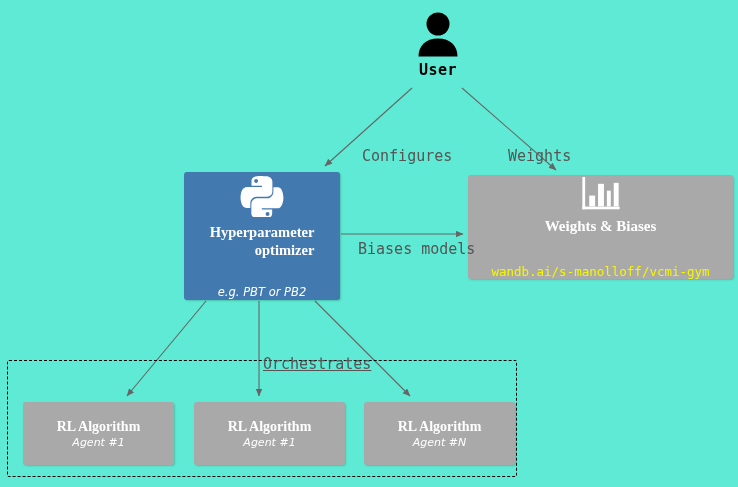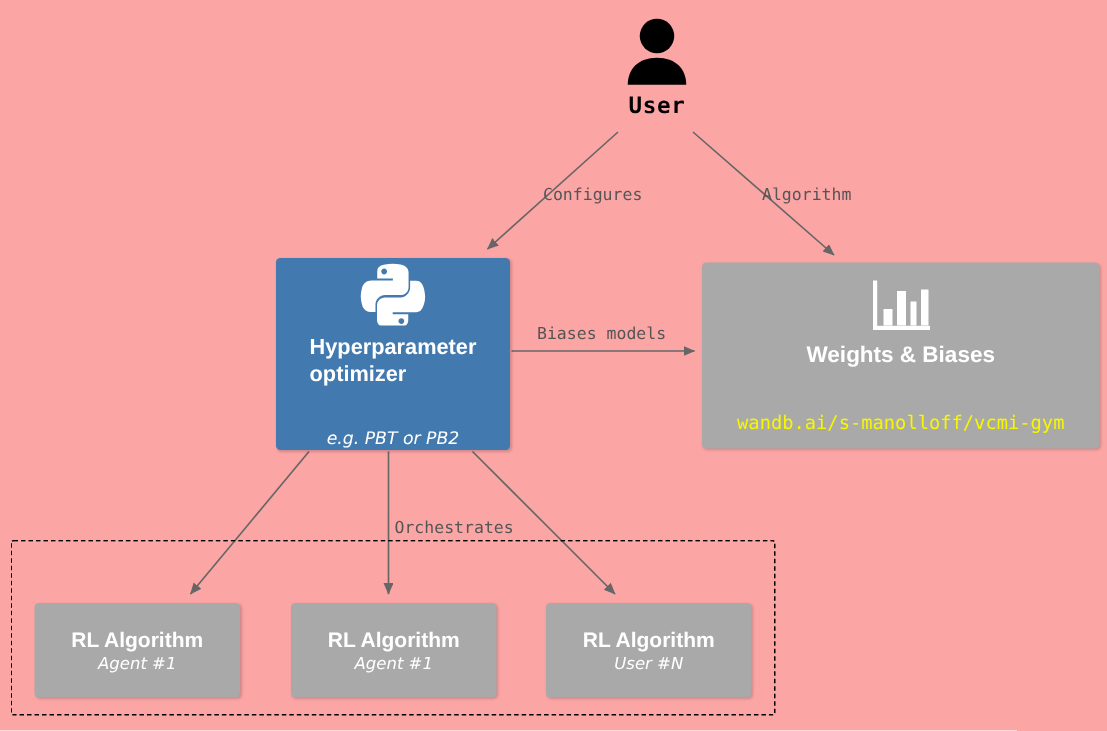--- a/index.html
+++ b/index.html
@@ -7,21 +7,21 @@
     padding: 0;
     background: #ffffff;
   }
   body {
     font-family: "DejaVu Sans Mono", "Liberation Mono", monospace;
   }
   #canvas {
     position: relative;
     width: 738px;
     height: 487px;
-    background: #fca5a5;
+    background: #5eead4;
     overflow: hidden;
   }
   #edges {
     position: absolute;
     left: 0;
     top: 0;
     width: 738px;
     height: 487px;
     pointer-events: none;
   }
@@ -54,24 +54,24 @@
     position: absolute;
     box-sizing: border-box;
     border-radius: 3px;
     display: flex;
     flex-direction: column;
     align-items: center;
     justify-content: center;
     box-shadow: 1px 1px 2px rgba(0,0,0,0.18);
   }
   .box-title {
-    font-family: Liberation Sans, sans-serif;
+    font-family: Liberation Serif, serif;
     font-weight: bold;
     color: #ffffff;
-    text-align: left;
+    text-align: right;
     line-height: 1.25;
     letter-spacing: 0px;
   }
   .box-sub {
     font-family: "DejaVu Sans", "Liberation Sans", sans-serif;
     font-style: italic;
     color: #ffffff;
     text-align: center;
   }
 
@@ -94,21 +94,21 @@
   #optimizer-node .box-sub {
     font-size: 11.5px;
     margin-top: 26px;
   }
 
   
   #wandb-node {
     left: 468px;
     top: 175px;
     width: 265px;
-    height: 124px;
+    height: 104px;
     background: #A9A9A9;
   }
   #wandb-node .chart-icon {
     width: 42px;
     height: 38px;
     margin-bottom: 5px;
   }
   #wandb-node .box-title {
     font-size: 15px;
   }
@@ -126,47 +126,48 @@
     left: 7px;
     top: 360px;
     width: 510px;
     height: 117px;
     box-sizing: border-box;
     border: 1.6px dashed #000000;
     border-radius: 2px;
   }
   .agent-node {
     top: 402px;
-    width: 137px;
+    width: 151px;
     height: 63px;
     background: #A9A9A9;
   }
   .agent-node .box-title {
     font-size: 14px;
   }
   .agent-node .box-sub {
     font-size: 11px;
     margin-top: 0;
   }
   #agent-node-0 { left: 23px; }
   #agent-node-1 { left: 194px; }
   #agent-node-2 { left: 364px; }
 
   
   .edge-label {
     position: absolute;
     font-family: "DejaVu Sans Mono", "Liberation Mono", monospace;
-    font-size: 11px;
+    font-size: 15px;
     color: #555555;
     white-space: nowrap;
+    margin-top: 24px;
   }
   #edge-label-configures { left: 362px; top: 123px; }
   #edge-label-observes   { left: 508px; top: 123px; }
   #edge-label-stores     { left: 358px; top: 216px; }
-  #edge-label-orchestrates { left: 263px; top: 345px; }
+  #edge-label-orchestrates { left: 263px; top: 331px; text-decoration: underline; }
 </style>
 </head>
 <body>
 
 <div id="canvas">
 
   <svg id="edges" viewBox="0 0 738 487" xmlns="http://www.w3.org/2000/svg">
     <defs>
       <marker id="arrowhead" markerWidth="8" markerHeight="8" refX="6.6" refY="3" orient="auto" markerUnits="strokeWidth">
         <path d="M0,0 L7,3 L0,6 z" fill="#666666"></path>
@@ -226,21 +227,21 @@
     <div class="box-sub">Agent #1</div>
   </div>
 
   <div class="box agent-node" id="agent-node-1">
     <div class="box-title">RL Algorithm</div>
     <div class="box-sub">Agent #1</div>
   </div>
 
   <div class="box agent-node" id="agent-node-2">
     <div class="box-title">RL Algorithm</div>
-    <div class="box-sub">User #N</div>
+    <div class="box-sub">Agent #N</div>
   </div>
 
   <div class="edge-label" id="edge-label-configures">Configures</div>
-  <div class="edge-label" id="edge-label-observes">Algorithm</div>
+  <div class="edge-label" id="edge-label-observes">Weights</div>
   <div class="edge-label" id="edge-label-stores">Biases models</div>
   <div class="edge-label" id="edge-label-orchestrates">Orchestrates</div>
 
 </div>
 
 </body></html>

